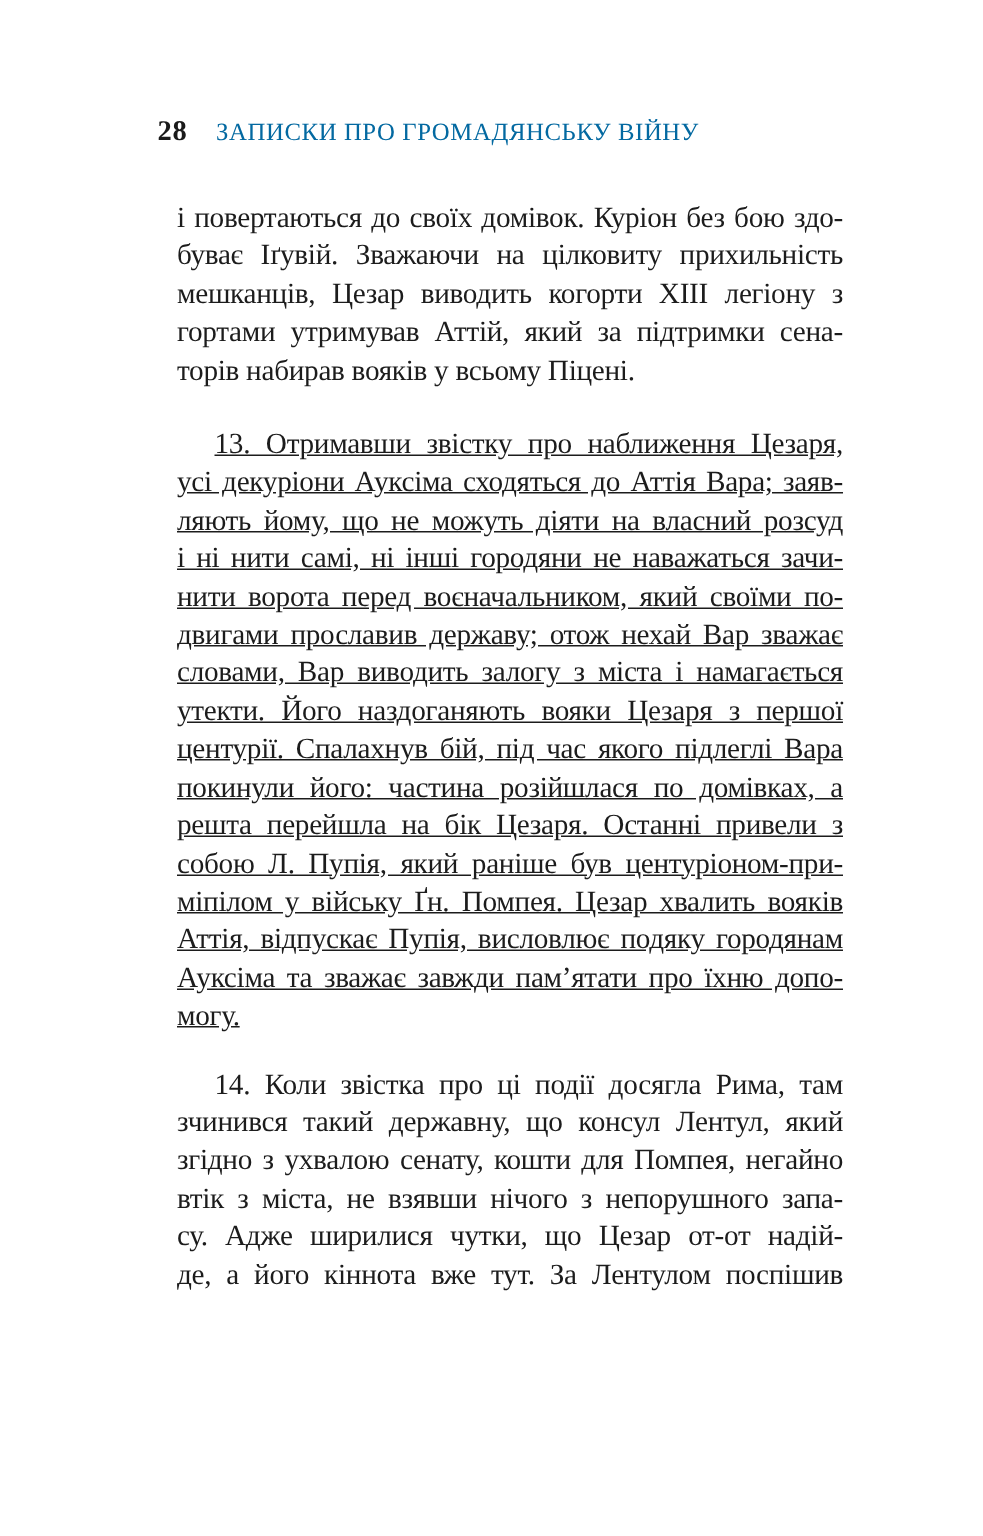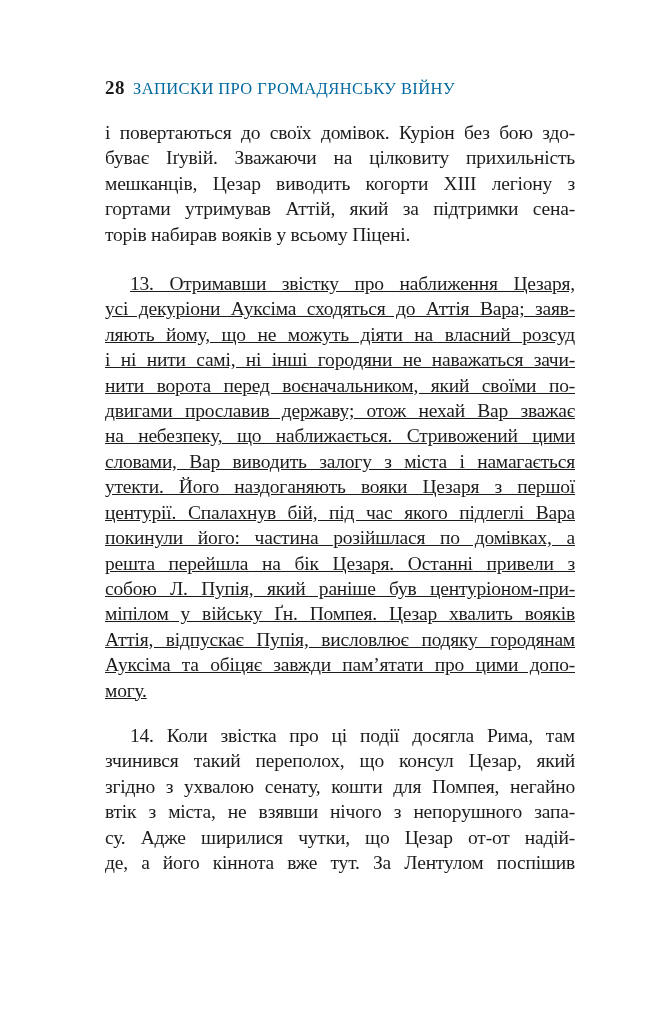--- a/index.html
+++ b/index.html
@@ -16,41 +16,41 @@
     color: #1c1c1c;
     overflow: hidden;
   }
   .running-header {
     position: absolute;
     top: 77px;
     left: 105px;
     right: 80px;
     display: flex;
     align-items: baseline;
-    gap: 8px;
+    gap: 19px;
   }
   .page-number {
     font-size: 19px;
     font-weight: 700;
     letter-spacing: 0.5px;
     color: #1a1a1a;
   }
   .running-title {
     font-size: 16.5px;
     letter-spacing: 0.4px;
     color: #0369a1;
     white-space: nowrap;
   }
   .text-block {
     position: absolute;
     top: 120px;
     left: 105px;
     width: 470px;
   }
-  .para { margin: 0; }
+  .para { margin: 13px; }
   .para-13 { margin-top: 24px; text-decoration: underline; }
   .para-14 { margin-top: 20px; }
   .line {
     font-size: 19.5px;
     line-height: 25.4px;
     letter-spacing: -0.2px;
     white-space: nowrap;
     text-align: justify;
     text-align-last: justify;
     text-justify: inter-word;
@@ -82,36 +82,35 @@
       <div class="line endline">торів набирав вояків у всьому Піцені.</div>
     </div>
 
     <div class="para para-13">
       <div class="line indent">13. Отримавши звістку про наближення Цезаря,</div>
       <div class="line">усі декуріони Ауксіма сходяться до Аттія Вара; заяв-</div>
       <div class="line">ляють йому, що не можуть діяти на власний розсуд</div>
       <div class="line">і ні нити самі, ні інші городяни не наважаться зачи-</div>
       <div class="line">нити ворота перед воєначальником, який своїми по-</div>
       <div class="line">двигами прославив державу; отож нехай Вар зважає</div>
-      <div class="line">на небезпеку, що наближається. Стривожений цими</div>
       <div class="line">словами, Вар виводить залогу з міста і намагається</div>
       <div class="line">утекти. Його наздоганяють вояки Цезаря з першої</div>
       <div class="line">центурії. Спалахнув бій, під час якого підлеглі Вара</div>
       <div class="line">покинули його: частина розійшлася по домівках, а</div>
       <div class="line">решта перейшла на бік Цезаря. Останні привели з</div>
       <div class="line">собою Л. Пупія, який раніше був центуріоном-при-</div>
       <div class="line">міпілом у війську Ґн. Помпея. Цезар хвалить вояків</div>
       <div class="line">Аттія, відпускає Пупія, висловлює подяку городянам</div>
-      <div class="line">Ауксіма та обіцяє завжди пам’ятати про цими допо-</div>
+      <div class="line">Ауксіма та зважає завжди пам’ятати про їхню допо-</div>
       <div class="line endline">могу.</div>
     </div>
 
     <div class="para para-14">
       <div class="line indent">14. Коли звістка про ці події досягла Рима, там</div>
-      <div class="line">зчинився такий переполох, що консул Цезар, який</div>
+      <div class="line">зчинився такий державну, що консул Лентул, який</div>
       <div class="line">згідно з ухвалою сенату, кошти для Помпея, негайно</div>
       <div class="line">втік з міста, не взявши нічого з непорушного запа-</div>
       <div class="line">су. Адже ширилися чутки, що Цезар от-от надій-</div>
       <div class="line">де, а його кіннота вже тут. За Лентулом поспішив</div>
     </div>
 
   </div>
 </div>
 
 </body></html>

